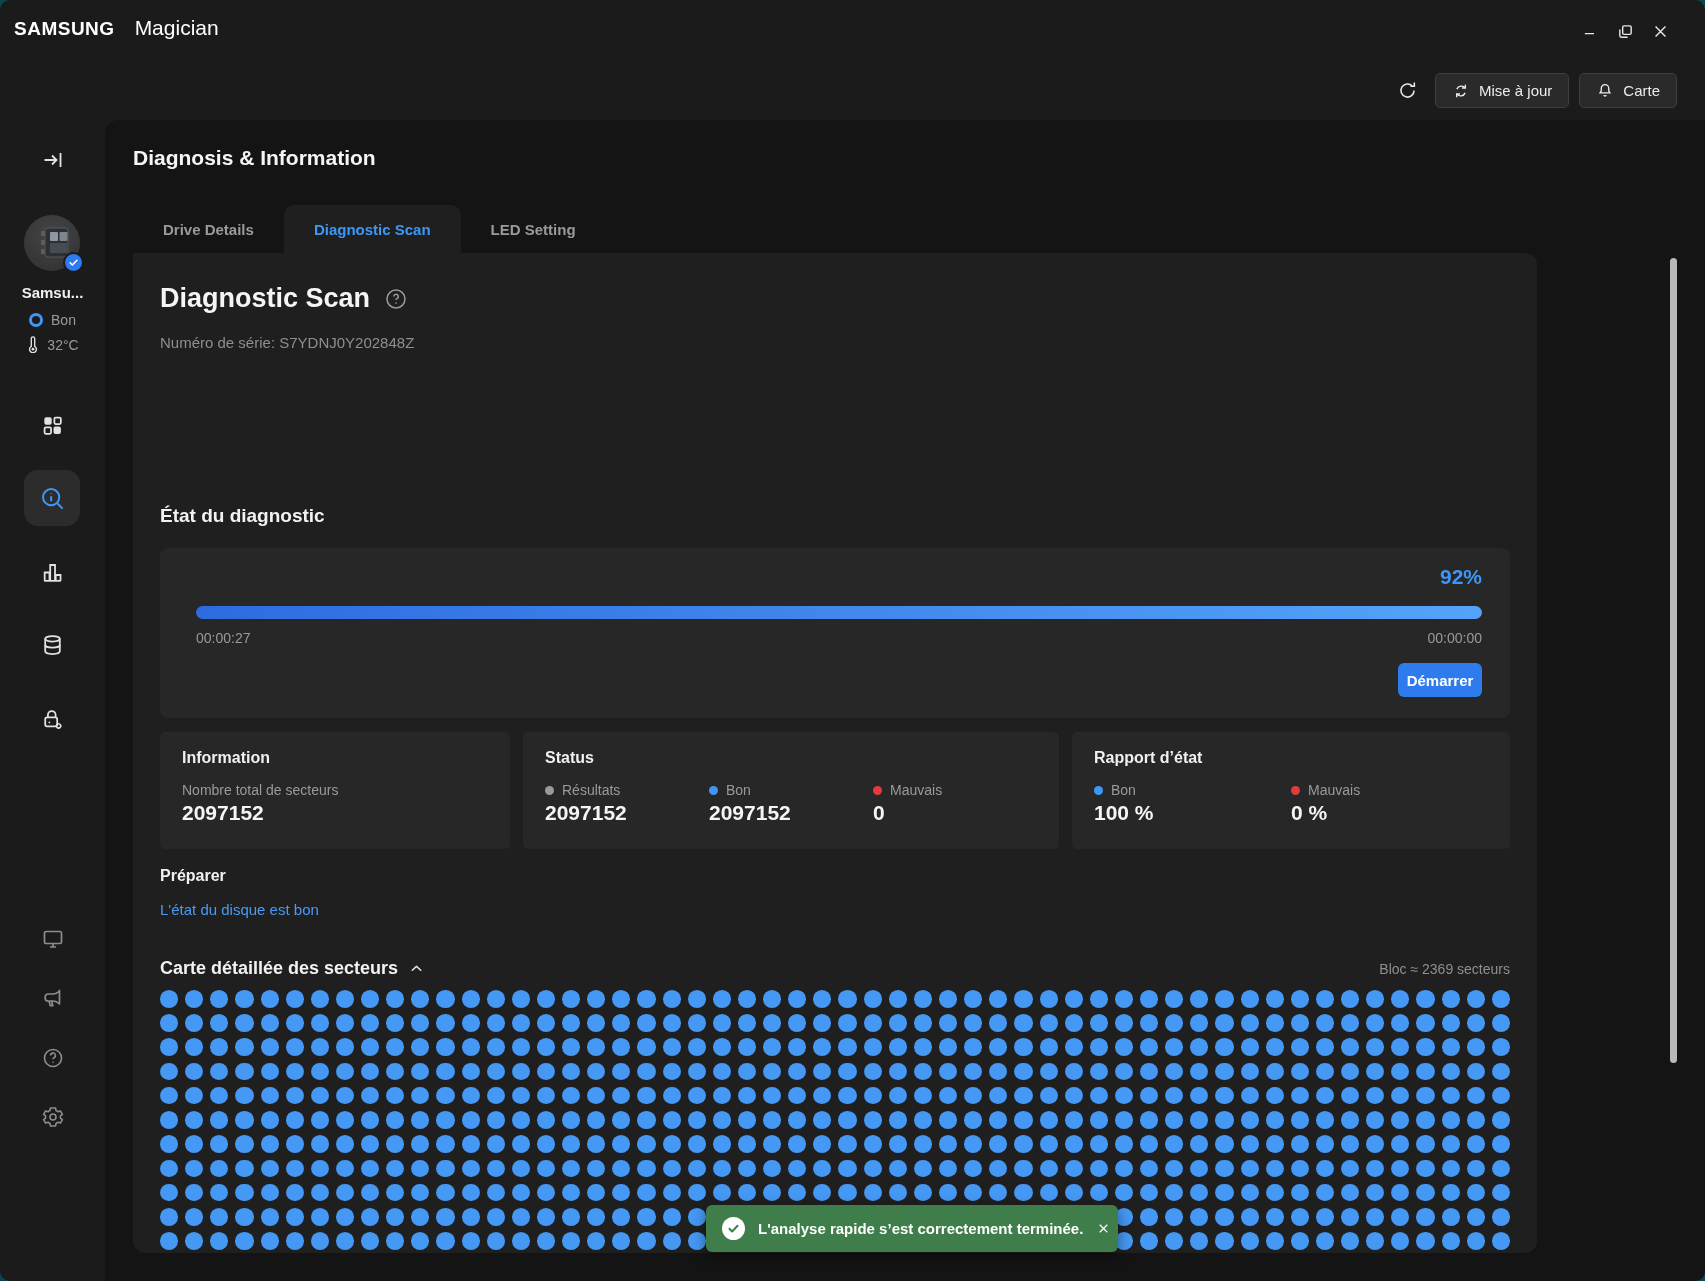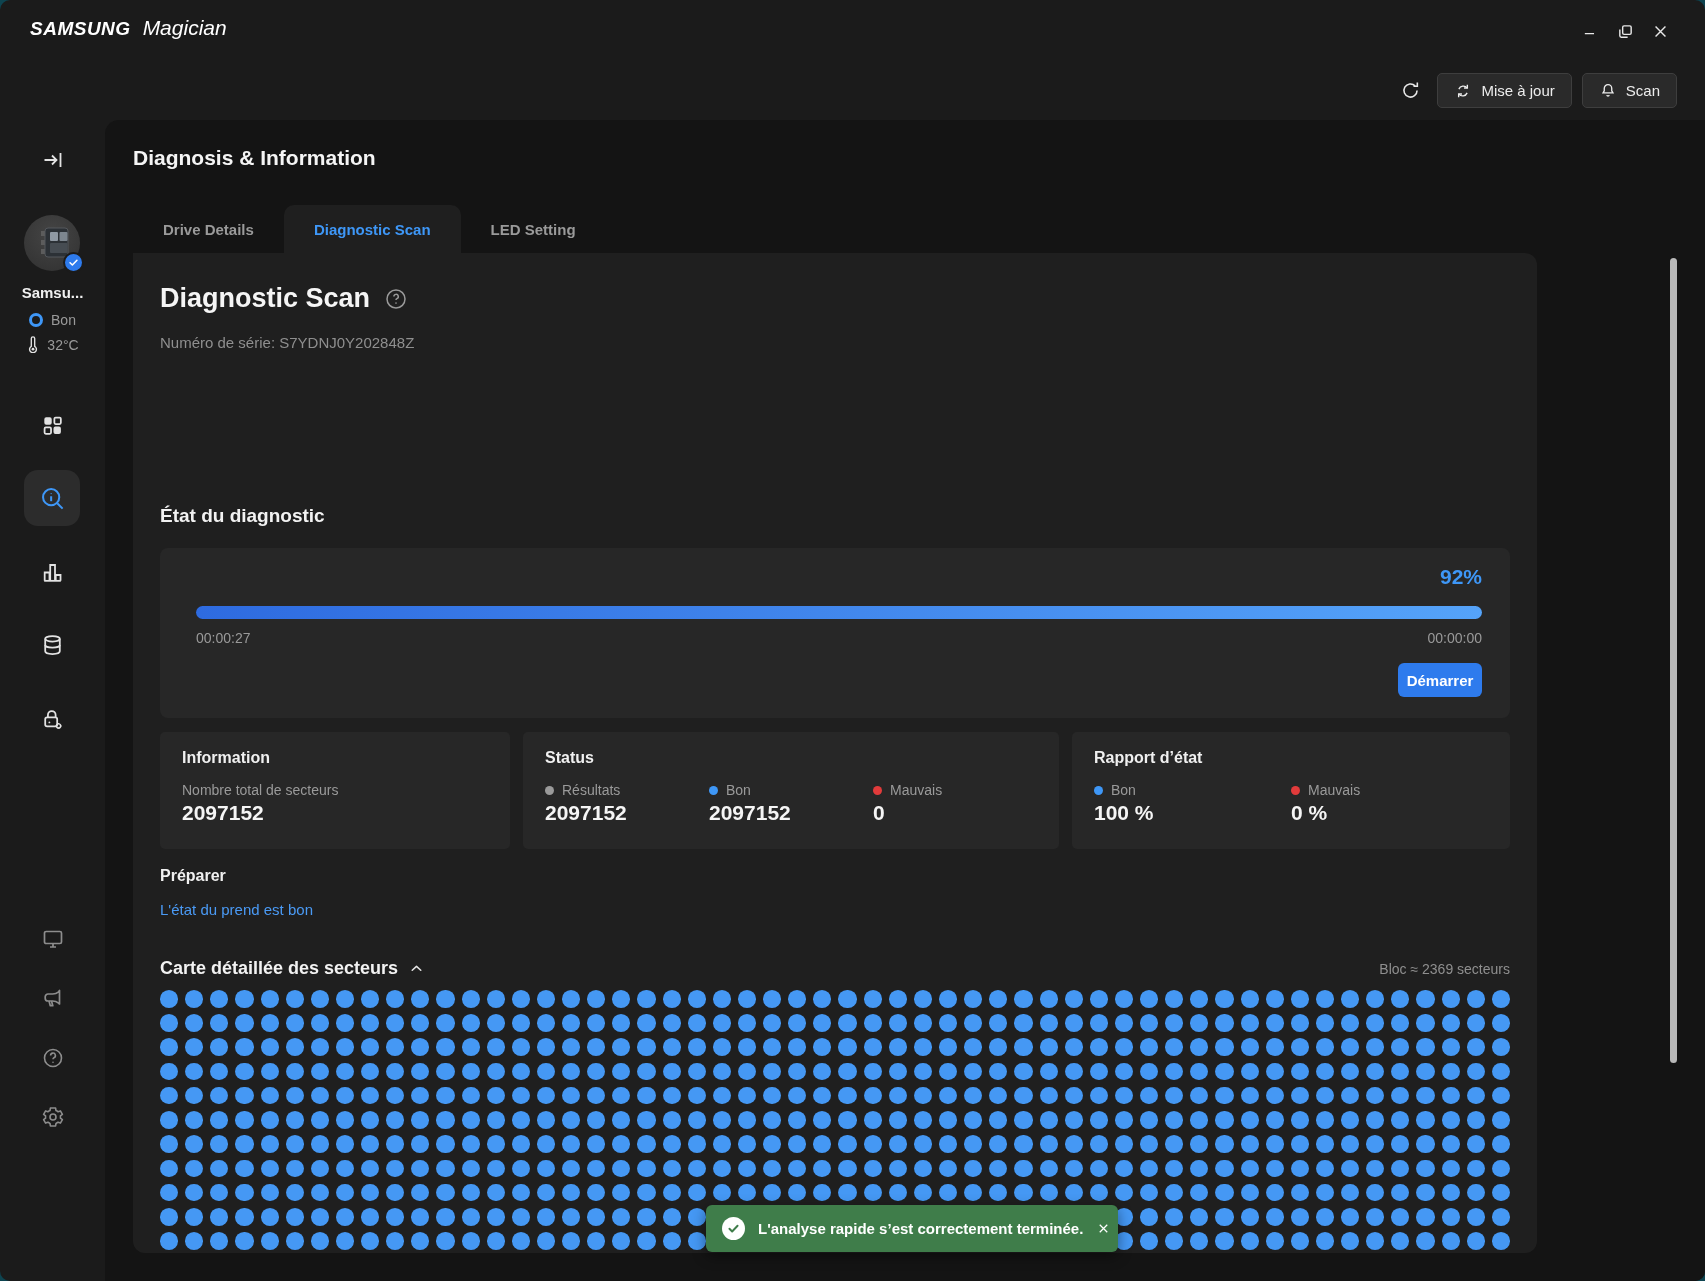--- a/index.html
+++ b/index.html
@@ -1,21 +1,21 @@
 <!DOCTYPE html>
 <html><head>
 <meta charset="utf-8">
 <style>
   * { box-sizing: border-box; margin: 0; padding: 0; }
   html,body { width:1705px; height:1281px; }
   body { background:#0e4450; font-family:"Liberation Sans", sans-serif; overflow:hidden; }
   .window { position:absolute; inset:0; background:#1b1b1b; border-radius:10px; overflow:hidden; }
 
   
-  .logo { position:absolute; left:30px; top:16px; display:flex; align-items:baseline; gap:12px; color:#fff;font-style:italic; }
+  .logo { position:absolute; left:14px; top:16px; display:flex; align-items:baseline; gap:20px; color:#fff; }
   .logo .b { font-size:19px; font-weight:800; letter-spacing:0.5px; }
   .logo .l { font-size:21px; font-weight:400; }
   .win-controls { position:absolute; top:20px; right:34px; display:flex; gap:13px; }
   .win-btn { width:22px; height:22px; display:flex; align-items:center; justify-content:center; color:#e8e8e8; cursor:pointer; }
   .actions { position:absolute; top:73px; right:28px; display:flex; align-items:center; gap:10px; }
   .icon-btn { width:34px; height:34px; display:flex; align-items:center; justify-content:center; color:#e8e8e8; }
   .tb-btn { height:35px; display:flex; align-items:center; gap:9px; padding:0 16px; background:#2a2a2a; border:1px solid #3e3e3e; border-radius:5px; color:#ececec; font-size:15px; }
 
   
   .sidebar { position:absolute; left:0; top:120px; width:105px; bottom:0; }
@@ -134,21 +134,21 @@
           <path d="M17.5 14.5a6.5 6.5 0 0 1-11 1.7"></path>
           <path d="M6.2 20.4V16h4.4"></path>
         </svg>
       <span>Mise à jour</span>
     </button>
     <button class="tb-btn">
       <svg width="18" height="18" viewBox="0 0 24 24" fill="none" stroke="currentColor" stroke-width="1.8">
           <path d="M12 3.5a5 5 0 0 0-5 5v3.3L5.4 14.5h13.2L17 11.8V8.5a5 5 0 0 0-5-5z"></path>
           <path d="M10.3 17.5a1.8 1.8 0 0 0 3.4 0"></path>
         </svg>
-      <span>Scan</span>
+      <span>Carte</span>
     </button>
   </div>
 
   <aside class="sidebar">
     <div class="side-row collapse">
       <svg width="24" height="24" viewBox="0 0 24 24" fill="none" stroke="currentColor" stroke-width="1.8">
           <path d="M3.5 12h12"></path>
           <path d="M11 7.5 15.5 12 11 16.5"></path>
           <path d="M19.5 5v14"></path>
         </svg>
@@ -329,21 +329,21 @@
                   <span class="dot8" style="background: rgb(226, 59, 59);"></span>
                   <span>Mauvais</span>
                 </div>
               <div class="card-value">0 %</div>
             </div>
           </div>
         </div>
       </div>
 
       <div class="results-title">Préparer</div>
-      <div class="results-msg">L'état du prend est bon</div>
+      <div class="results-msg">L'état du disque est bon</div>
 
       <div class="map-row">
         <div class="map-title">
           <span>Carte détaillée des secteurs</span>
           <svg width="17" height="17" viewBox="0 0 24 24" fill="none" stroke="#e3e3e3" stroke-width="2.2" stroke-linecap="round" stroke-linejoin="round">
               <path d="M6 14.5 12 9l6 5.5"></path>
             </svg>
         </div>
         <div class="map-info">Bloc ≈ 2369 secteurs</div>
       </div>

